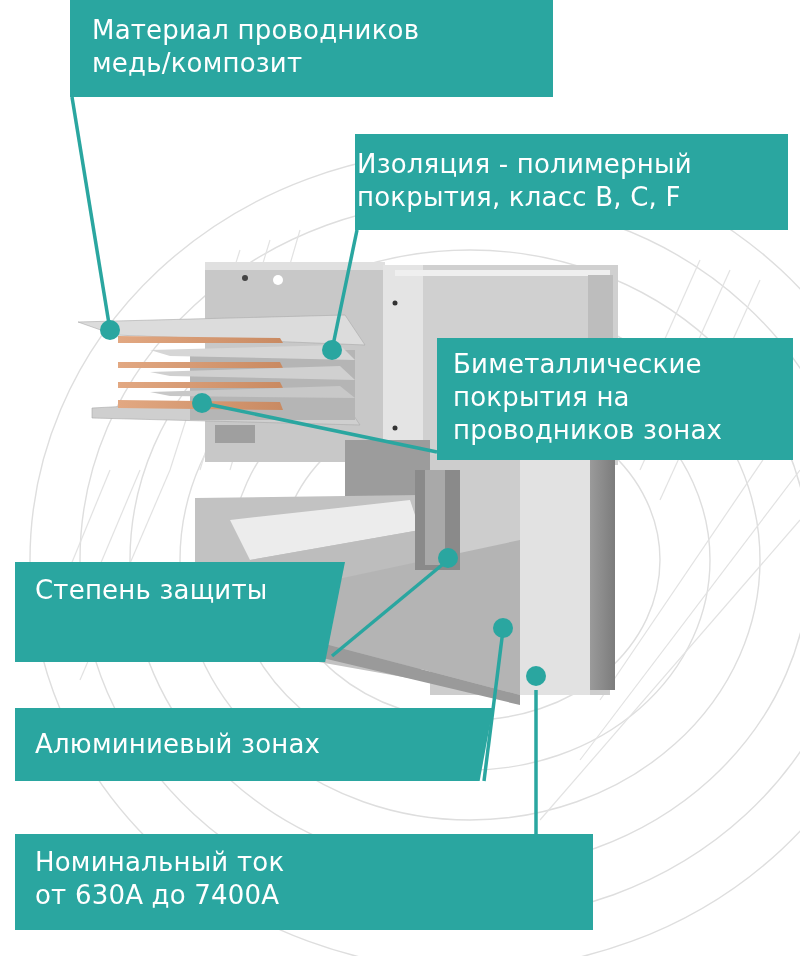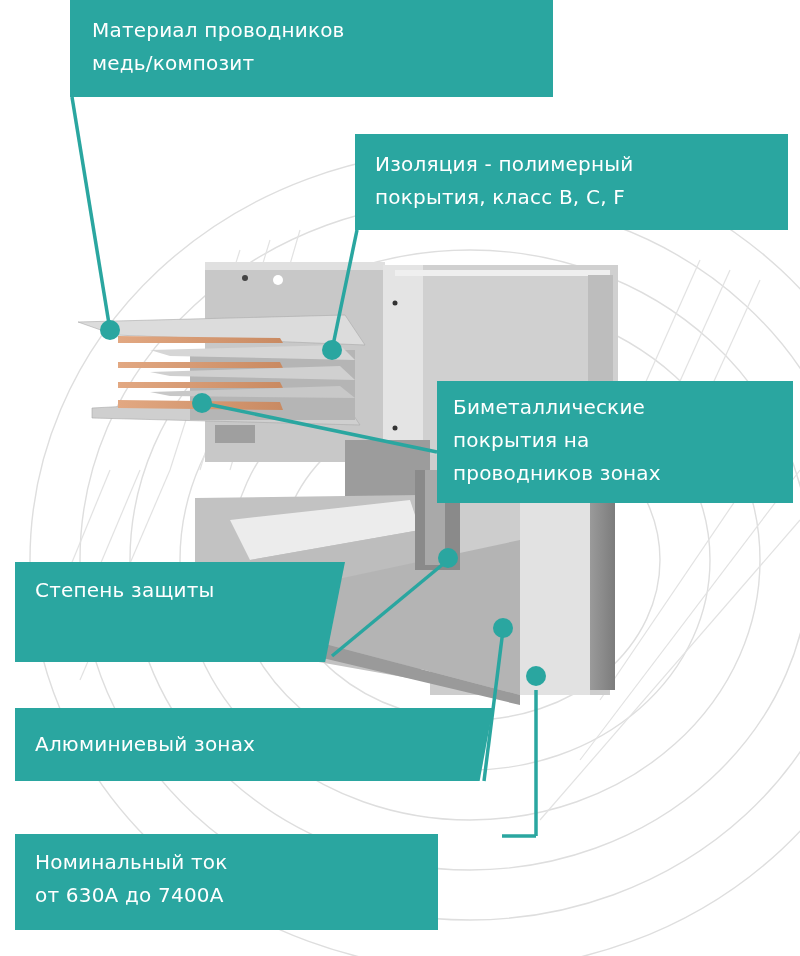--- a/index.html
+++ b/index.html
@@ -1,30 +1,30 @@
 <!DOCTYPE html>
 <html><head>
 <meta charset="utf-8">
 <style>
   html, body { margin: 0; padding: 0; background: #ffffff; }
   body { width: 800px; height: 956px; position: relative; overflow: hidden;
          font-family: "DejaVu Sans", "Liberation Sans", sans-serif; }
   #bg, #product, #leaders { position: absolute; left: 0; top: 0; width: 800px; height: 956px; }
   .callout { position: absolute; background: #2aa6a0; color: #ffffff;
-             font-size: 20px; line-height: 33px; letter-spacing: 0.2px;
+             font-size: 26px; line-height: 33px; letter-spacing: 0.2px;
              box-sizing: border-box; white-space: nowrap; }
   .callout .line { display: block; }
   #c1 { left: 70px; top: 0px; width: 483px; height: 97px; padding: 14px 0 0 22px; }
-  #c2 { left: 355px; top: 134px; width: 433px; height: 96px; padding: 14px 0 0 20px; }
-  #c3 { left: 437px; top: 338px; width: 356px; height: 122px; padding: 10px 0 8px 16px; margin-top: 43px; }
+  #c2 { left: 355px; top: 134px; width: 433px; height: 96px; padding: 14px 0 0 2px; }
+  #c3 { left: 437px; top: 338px; width: 356px; height: 122px; padding: 10px 0 8px 16px; }
   #c4 { left: 15px; top: 562px; width: 330px; height: 100px; padding: 12px 0 16px 20px;
         clip-path: polygon(0 0, 100% 0, 94% 100%, 0 100%); }
   #c5 { left: 15px; top: 708px; width: 478px; height: 73px; padding: 20px 0 0 20px;
         clip-path: polygon(0 0, 100% 0, 97.2% 100%, 0 100%); }
-  #c6 { left: 15px; top: 834px; width: 423px; height: 96px; padding: 12px 0 0 20px; }
+  #c6 { left: 15px; top: 834px; width: 578px; height: 96px; padding: 12px 0 0 20px; }
 </style>
 </head>
 <body>
 
 <svg id="bg" viewBox="0 0 800 956">
   <g fill="none" stroke="#dedede" stroke-width="1.4">
     <ellipse cx="470" cy="560" rx="90" ry="60"></ellipse>
     <ellipse cx="470" cy="560" rx="140" ry="110"></ellipse>
     <ellipse cx="470" cy="560" rx="190" ry="160"></ellipse>
     <ellipse cx="470" cy="560" rx="240" ry="210"></ellipse>

